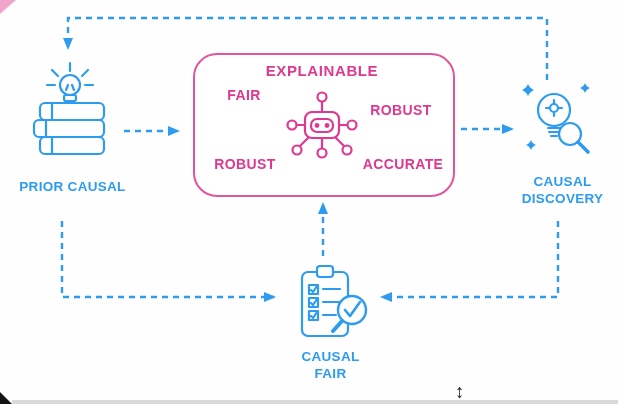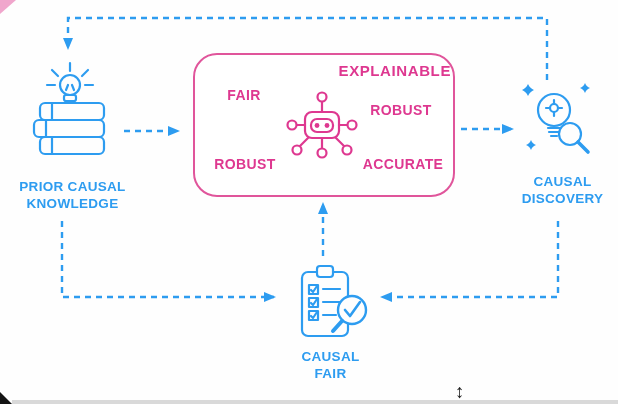--- a/index.html
+++ b/index.html
@@ -10,21 +10,21 @@
   .layer{position:absolute;left:0;top:0;}
   .label{
     position:absolute;font-weight:bold;text-align:center;
     color:#2D9CF0;font-size:13.5px;line-height:17px;letter-spacing:0.3px;
   }
   .boxword{
     position:absolute;font-weight:bold;text-align:center;
     color:#DE3890;font-size:14px;letter-spacing:0.4px;
   }
   .boxtitle{
-    position:absolute;font-weight:bold;text-align:right;
+    position:absolute;font-weight:bold;text-align:center;
     color:#DE3890;font-size:15px;letter-spacing:0.6px;
   }
   .centerbox{
     position:absolute;left:193px;top:53px;width:258px;height:140px;
     border:2.5px solid #E0559B;border-radius:24px;background:#ffffff;
   }
   .cursor-glyph{
     position:absolute;left:455px;top:381px;color:#1c1c1c;
     font-size:19px;font-weight:bold;
   }
@@ -121,21 +121,20 @@
       <path d="M322 138 V148"></path>
       <circle cx="322" cy="153" r="4.5"></circle>
     </g>
 
     <polygon points="0,0 16,0 0,14" fill="#F0A6CC"></polygon>
     <polygon points="0,392 12,404 0,404" fill="#141414"></polygon>
   </svg>
 
   <div class="label" style="left:0px;top:178px;width:145px;">
     <div>PRIOR CAUSAL</div>
-    <div>KNOWLEDGE</div>
   </div>
 
   <div class="label" style="left:500px;top:173px;width:125px;">
     <div>CAUSAL</div>
     <div>DISCOVERY</div>
   </div>
 
   <div class="label" style="left:268px;top:348px;width:125px;">
     <div>CAUSAL</div>
     <div>FAIR</div>

